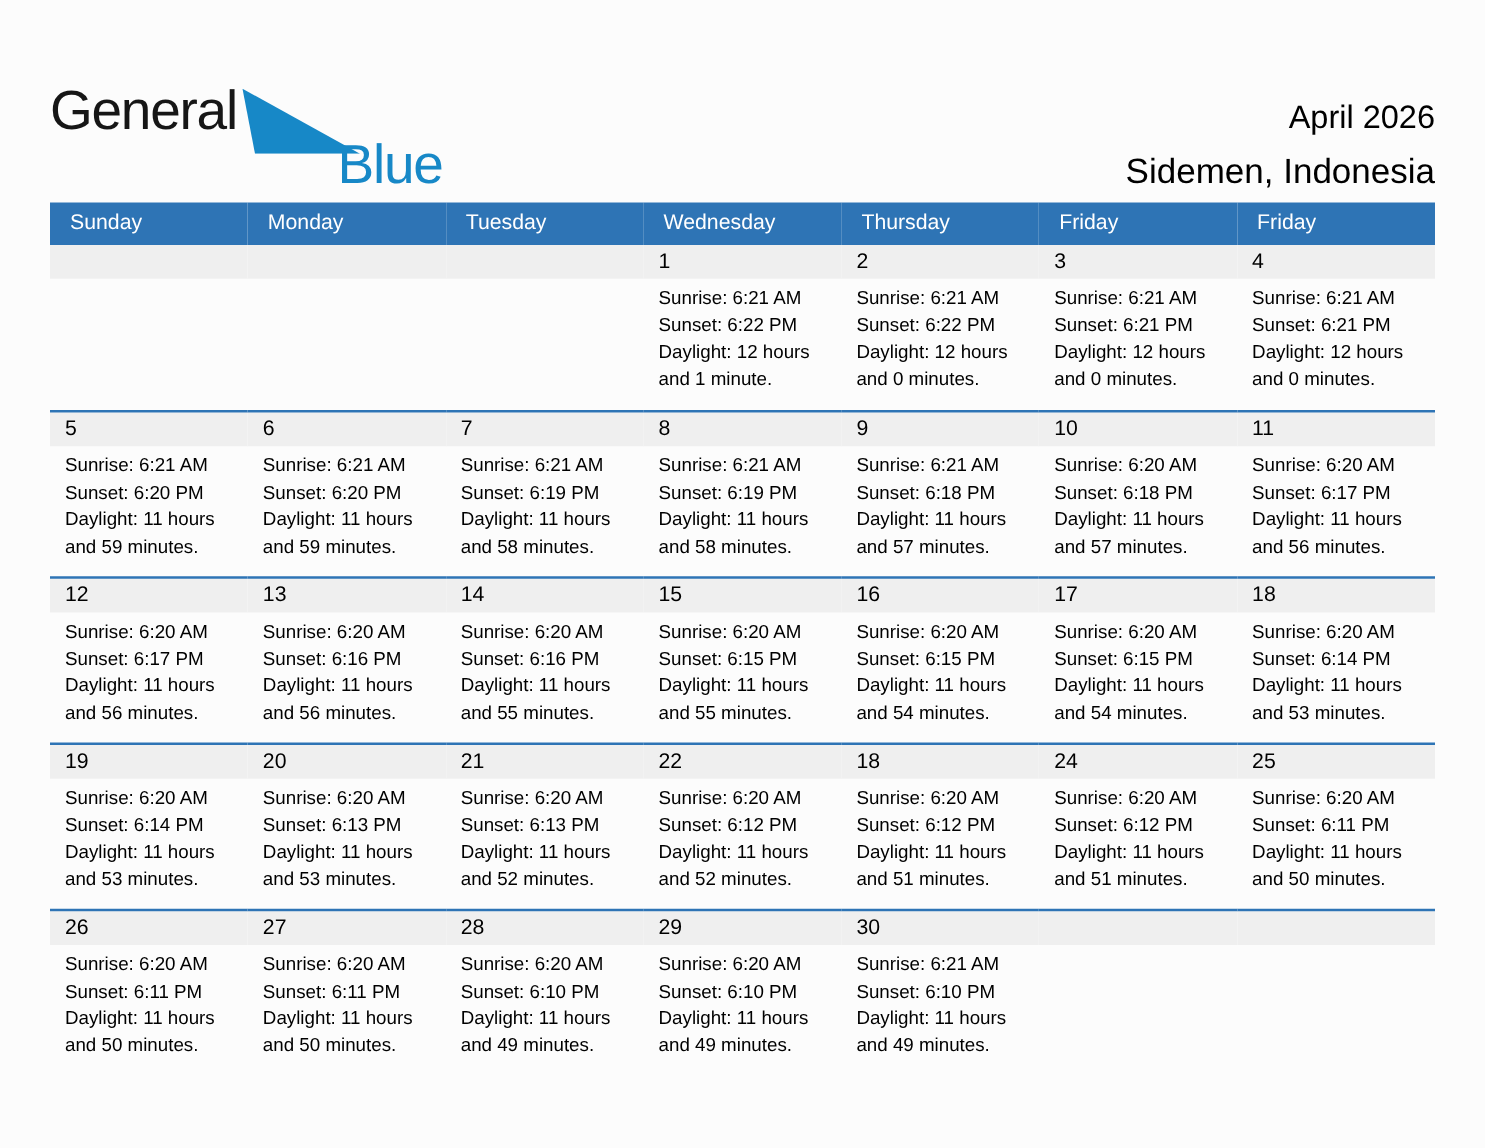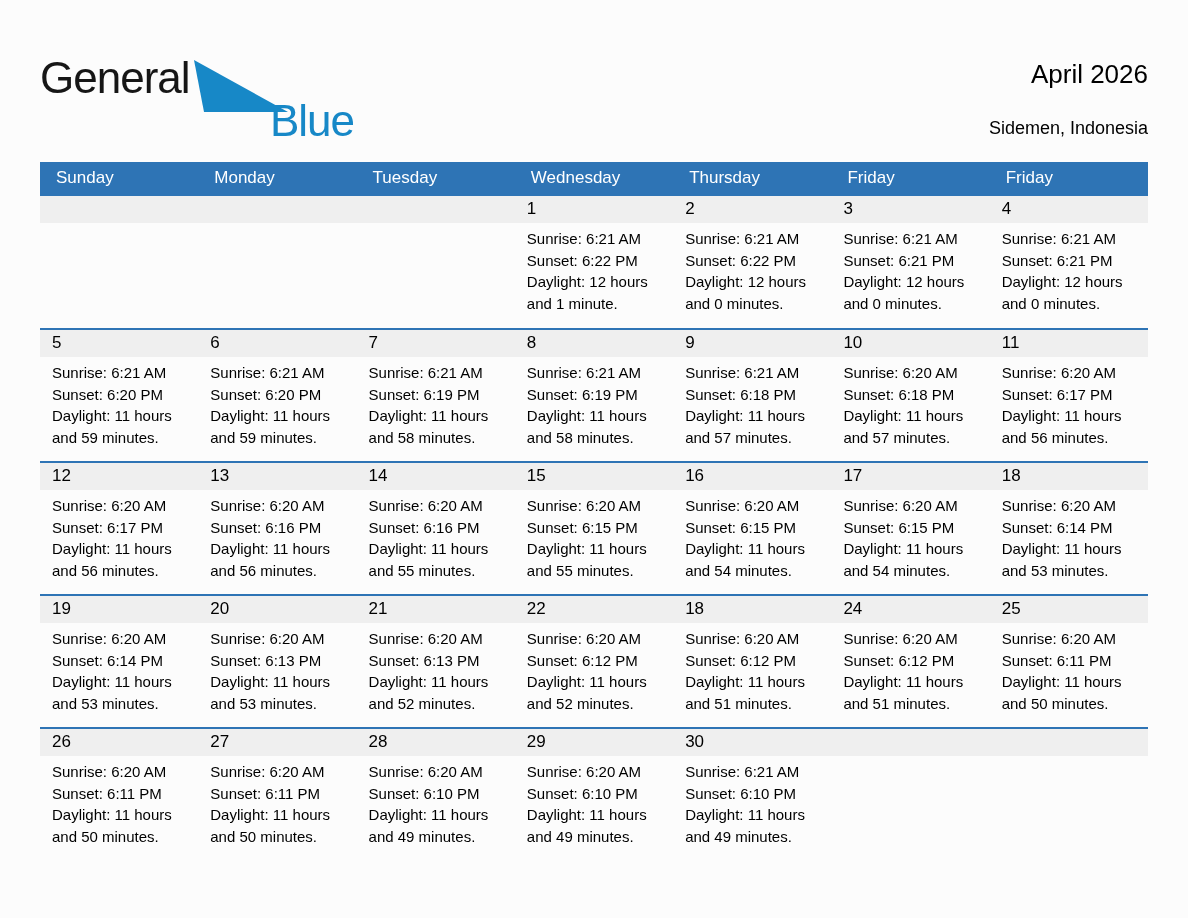--- a/index.html
+++ b/index.html
@@ -10,35 +10,35 @@
   }
   *{box-sizing:border-box;}
   html,body{margin:0;padding:0;}
   body{
     width:1188px;height:918px;
     background:var(--page-bg);
     font-family:"Liberation Sans",sans-serif;
     color:#000;
   }
   .page{padding:44px 40px 0 40px;}
-  .masthead{display:flex;justify-content:space-between;align-items:center;height:110px;}
+  .masthead{display:flex;justify-content:space-between;align-items:flex-end;height:110px;}
   .logo{position:relative;width:430px;line-height:1;}
   .logo-line1{
     font-size:44px;letter-spacing:-1px;color:#161616;
     display:flex;align-items:flex-start;
   }
   .logo-triangle{margin:4px 0 0 2px;display:block;}
   .logo-line2{
     font-size:44px;letter-spacing:-1px;
     color:var(--logo-accent);
     margin:-13px 0 0 230px;
   }
   .title-block{text-align:right;padding-top:2px;}
   .month-title{font-size:26px;line-height:1.15;}
-  .location{font-size:18px;line-height:1.2;margin-top:28px;}
+  .location{font-size:28px;line-height:1.2;margin-top:12px;}
 
   table.cal{
     width:1108px;border-collapse:collapse;table-layout:fixed;
     margin-top:8px;
   }
   .cal thead th{
     background:var(--header-blue);
     color:#fff;font-weight:400;font-size:17px;
     text-align:left;padding:6px 0 8px 16px;
   }

